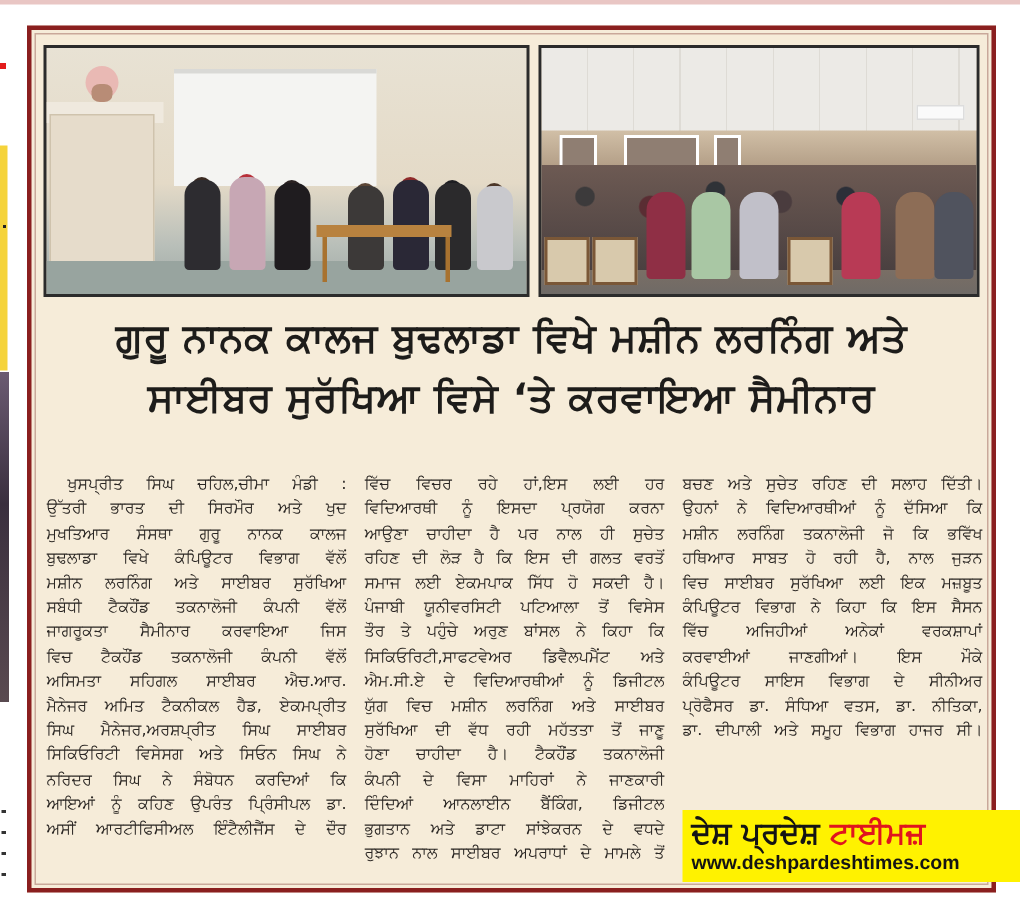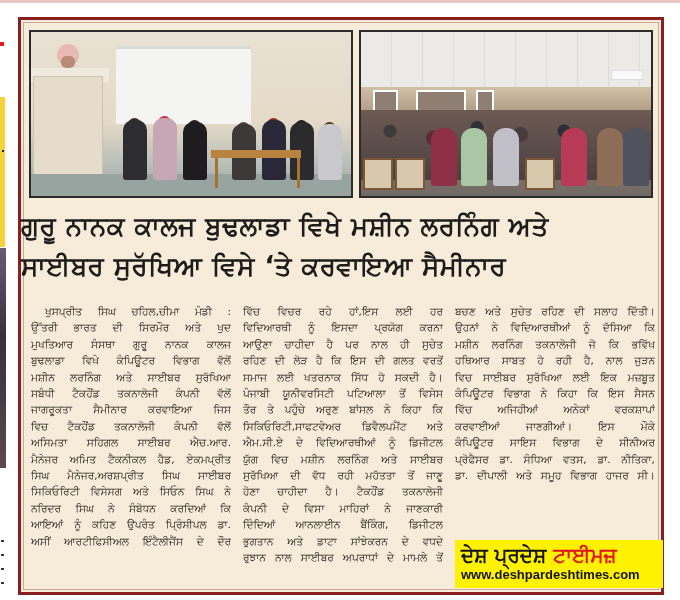--- a/index.html
+++ b/index.html
@@ -45,31 +45,31 @@
                 radial-gradient(circle at 25% 40%, #5a2d33 0 7px, transparent 8px),
                 radial-gradient(circle at 40% 25%, #2f3237 0 6px, transparent 7px),
                 radial-gradient(circle at 55% 35%, #4a3c3e 0 7px, transparent 8px),
                 radial-gradient(circle at 70% 30%, #2c2f38 0 6px, transparent 7px),
                 radial-gradient(circle at 85% 40%, #4b4d55 0 7px, transparent 8px),
                 linear-gradient(180deg, #6d5a53, #4a4040); }
   .front-chair { position: absolute; bottom: 6px; width: 30px; height: 32px; background: #d8c9ac; border: 2px solid #7a5737; }
   .front-person { position: absolute; bottom: 10px; width: 26px; height: 58px; border-radius: 12px 12px 3px 3px; }
   .ac-unit { position: absolute; top: 38px; right: 8px; width: 32px; height: 10px; background: #fafafa; border: 1px solid #ddd; }
 
-  .headline { position: absolute; left: 0; top: 186px; width: 640px; 
+  .headline { position: absolute; left: 0; top: 186px; width: 640px; text-align: center;
     font-family: "DejaVu Sans", sans-serif; font-weight: bold; color: #1d1c1a; }
   .headline-line { display: block; font-size: 26px; line-height: 40px; letter-spacing: 0.5px; }
 
   .body-cols { position: absolute; left: 10px; top: 283px; width: 624px; display: flex; gap: 12px; }
   .col { width: 200px; font-family: "DejaVu Sans", sans-serif; font-size: 10.6px; line-height: 16.4px;
-    color: #2a2623; text-align: justify; text-align-last: justify; }
+    color: #2a2623; text-align: justify; text-align-last: justify; margin-top: 12px; }
   .col .first { text-indent: 14px; }
   .col-line { display: block; white-space: nowrap; text-align-last: justify; text-align: justify; overflow: hidden; }
 
-  .logo-box { position: absolute; left: 434px; top: 520px; width: 208px; height: 48px; background: #fff200; padding: 3px 6px; }
+  .logo-box { position: absolute; left: 434px; top: 520px; width: 225px; height: 48px; background: #fff200; padding: 3px 6px; }
   .logo-title { display: block; font-size: 20px; font-weight: bold; line-height: 24px; white-space: nowrap; }
   .logo-title .desh { color: #141414; }
   .logo-title .times { color: #e0141e; }
   .logo-url { display: block; font-family: "Liberation Sans", sans-serif; font-weight: bold; font-size: 13px; color: #141414; line-height: 16px; }
 </style>
 </head>
 <body>
 
 <div class="top-rule"></div>
 
@@ -152,21 +152,21 @@
       <span class="col-line">ਸਿਕਿਓਰਿਟੀ ਵਿਸੇਸਗ ਅਤੇ ਸਿਓਨ ਸਿਘ ਨੇ</span>
       <span class="col-line">ਨਰਿਦਰ ਸਿਘ ਨੇ ਸੰਬੋਧਨ ਕਰਦਿਆਂ ਕਿ</span>
       <span class="col-line">ਆਇਆਂ ਨੂੰ ਕਹਿਣ ਉਪਰੰਤ ਪ੍ਰਿੰਸੀਪਲ ਡਾ.</span>
       <span class="col-line">ਅਸੀਂ ਆਰਟੀਫਿਸੀਅਲ ਇੰਟੈਲੀਜੈਂਸ ਦੇ ਦੌਰ</span>
     </div>
     <div class="col">
       <span class="col-line">ਵਿੱਚ ਵਿਚਰ ਰਹੇ ਹਾਂ,ਇਸ ਲਈ ਹਰ</span>
       <span class="col-line">ਵਿਦਿਆਰਥੀ ਨੂੰ ਇਸਦਾ ਪ੍ਰਯੋਗ ਕਰਨਾ</span>
       <span class="col-line">ਆਉਣਾ ਚਾਹੀਦਾ ਹੈ ਪਰ ਨਾਲ ਹੀ ਸੁਚੇਤ</span>
       <span class="col-line">ਰਹਿਣ ਦੀ ਲੋੜ ਹੈ ਕਿ ਇਸ ਦੀ ਗਲਤ ਵਰਤੋਂ</span>
-      <span class="col-line">ਸਮਾਜ ਲਈ ਖਤਰਨਾਕ ਸਿੱਧ ਹੋ ਸਕਦੀ ਹੈ।</span>
+      <span class="col-line">ਸਮਾਜ ਲਈ ਏਕਮਪਾਕ ਸਿੱਧ ਹੋ ਸਕਦੀ ਹੈ।</span>
       <span class="col-line">ਪੰਜਾਬੀ ਯੂਨੀਵਰਸਿਟੀ ਪਟਿਆਲਾ ਤੋਂ ਵਿਸੇਸ</span>
       <span class="col-line">ਤੌਰ ਤੇ ਪਹੁੰਚੇ ਅਰੁਣ ਬਾਂਸਲ ਨੇ ਕਿਹਾ ਕਿ</span>
       <span class="col-line">ਸਿਕਿਓਰਿਟੀ,ਸਾਫਟਵੇਅਰ ਡਿਵੈਲਪਮੈਂਟ ਅਤੇ</span>
       <span class="col-line">ਐਮ.ਸੀ.ਏ ਦੇ ਵਿਦਿਆਰਥੀਆਂ ਨੂੰ ਡਿਜੀਟਲ</span>
       <span class="col-line">ਯੁੱਗ ਵਿਚ ਮਸ਼ੀਨ ਲਰਨਿੰਗ ਅਤੇ ਸਾਈਬਰ</span>
       <span class="col-line">ਸੁਰੱਖਿਆ ਦੀ ਵੱਧ ਰਹੀ ਮਹੱਤਤਾ ਤੋਂ ਜਾਣੂ</span>
       <span class="col-line">ਹੋਣਾ ਚਾਹੀਦਾ ਹੈ। ਟੈਕਹੌਂਡ ਤਕਨਾਲੋਜੀ</span>
       <span class="col-line">ਕੰਪਨੀ ਦੇ ਵਿਸਾ ਮਾਹਿਰਾਂ ਨੇ ਜਾਣਕਾਰੀ</span>
       <span class="col-line">ਦਿੰਦਿਆਂ ਆਨਲਾਈਨ ਬੈਂਕਿੰਗ, ਡਿਜੀਟਲ</span>
       <span class="col-line">ਭੁਗਤਾਨ ਅਤੇ ਡਾਟਾ ਸਾਂਝੇਕਰਨ ਦੇ ਵਧਦੇ</span>

